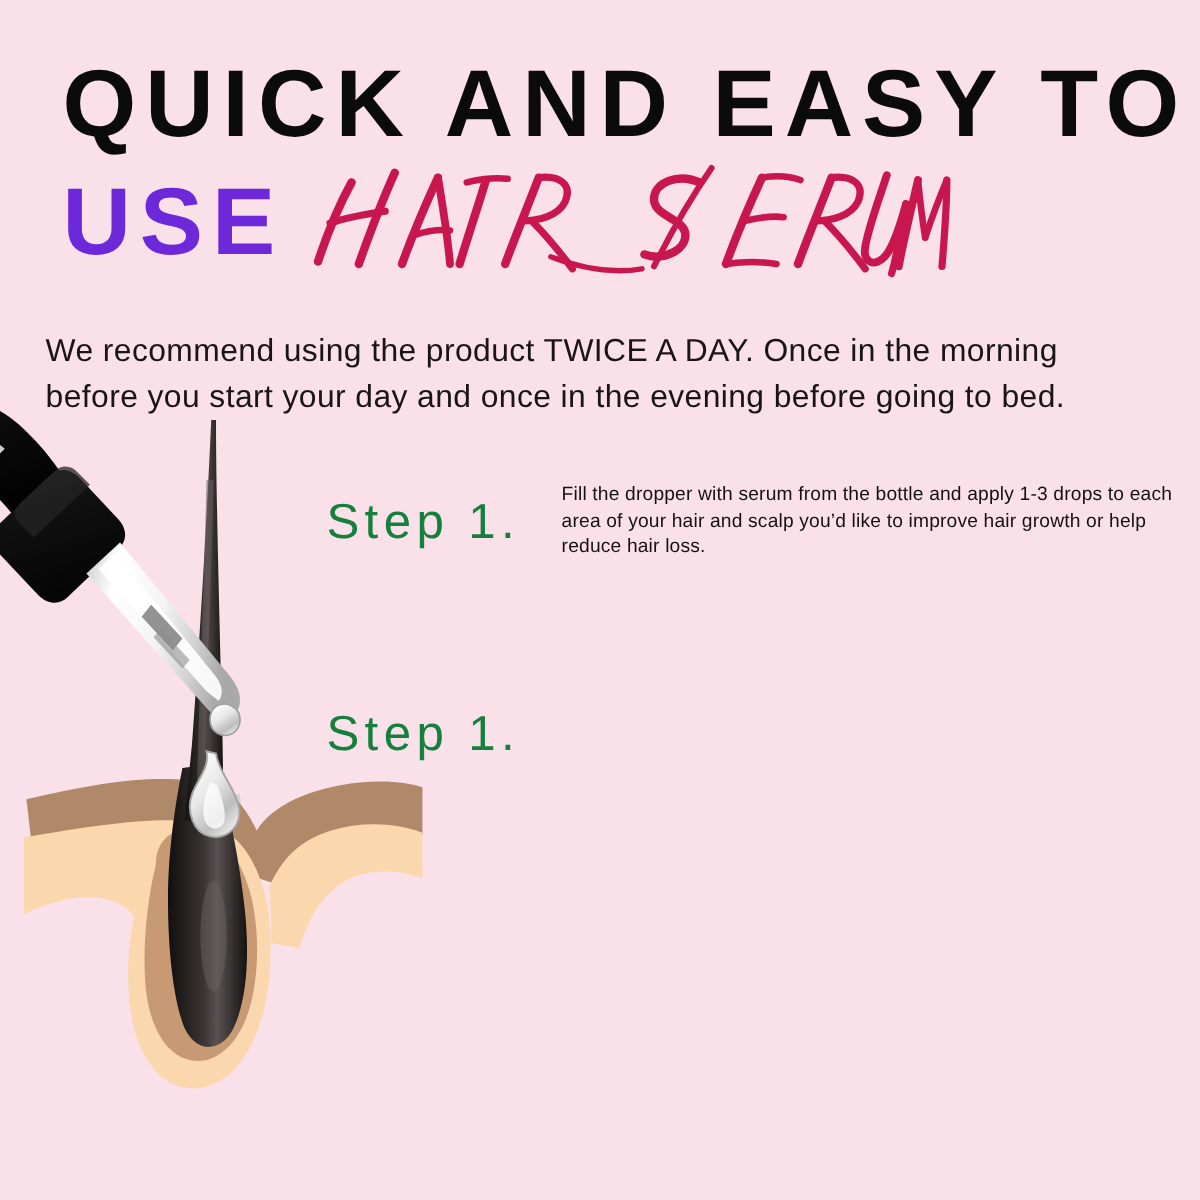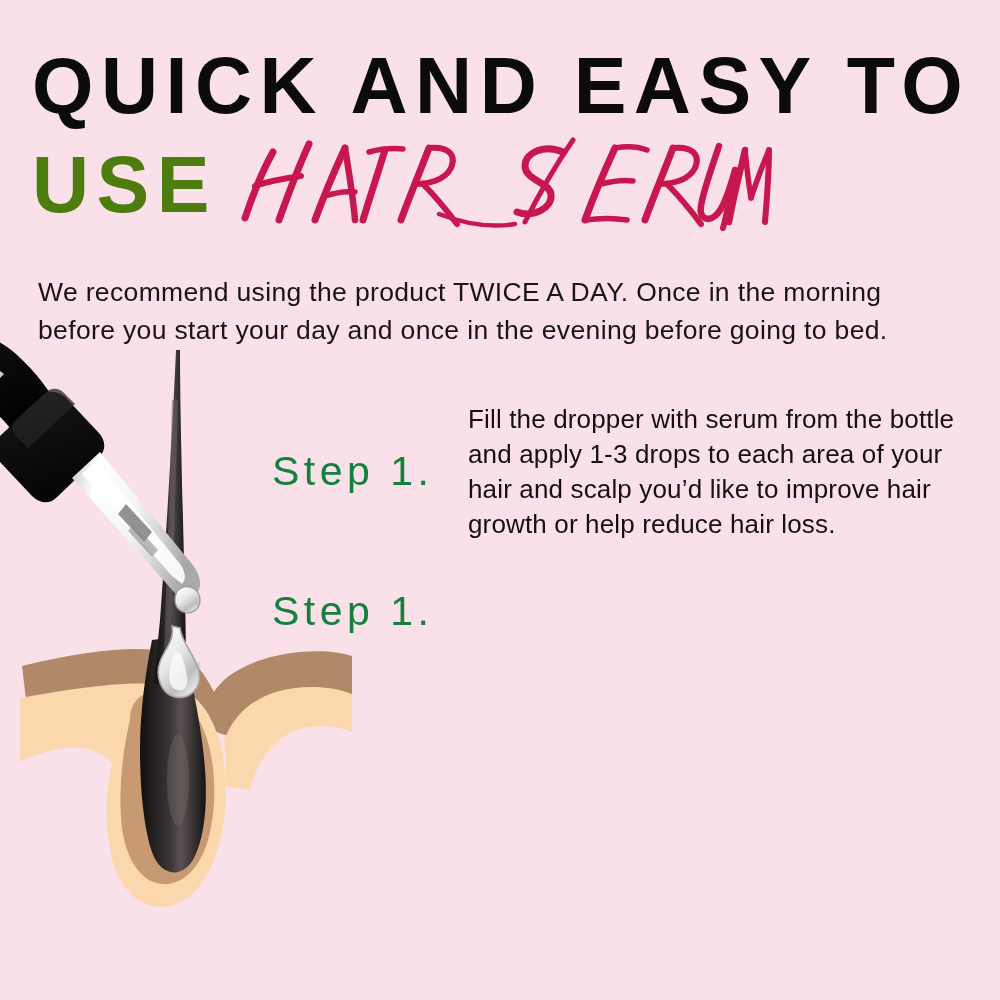--- a/index.html
+++ b/index.html
@@ -11,21 +11,21 @@
   }
   #poster {
     position:relative;
     width:1000px; height:1000px;
     background:#fae1e9;
   }
 
   
   .headline {
     position:absolute;
-    left:32px; top:48px;
+    left:52px; top:48px;
     width:930px;
     z-index:6;
   }
   .headline-line1 {
     font-family:"Liberation Sans", sans-serif;
     font-weight:700;
     font-size:79px;
     line-height:0.96;
     letter-spacing:7.5px;
     color:#0b0b0b;
@@ -38,21 +38,21 @@
     align-items:flex-end;
     margin-top:4px;
     height:96px;
   }
   .headline-use {
     font-family:"Liberation Sans", sans-serif;
     font-weight:700;
     font-size:79px;
     line-height:1;
     letter-spacing:7.5px;
-    color:#4d7c0f;
+    color:#6d28d9;
     white-space:nowrap;
   }
   .script-wrap {
     position:relative;
     margin-left:16px;
     margin-bottom:-4px;
     width:520px;
     height:92px;
   }
   .script-wrap svg { display:block; width:520px; height:92px; overflow:visible; }
@@ -94,21 +94,21 @@
     font-family:"Liberation Sans", sans-serif;
     font-size:41px;
     font-weight:400;
     letter-spacing:4.5px;
     color:#15803d;
     white-space:nowrap;
   }
   .step-text {
     flex:1 1 auto;
     font-family:"Liberation Sans", sans-serif;
-    font-size:26px;
+    font-size:16px;
     line-height:1.345;
     letter-spacing:0.15px;
     color:#171013;
     max-width:512px;
   }
 
   
   .dropper {
     position:absolute;
     left:-24px; top:352px;

